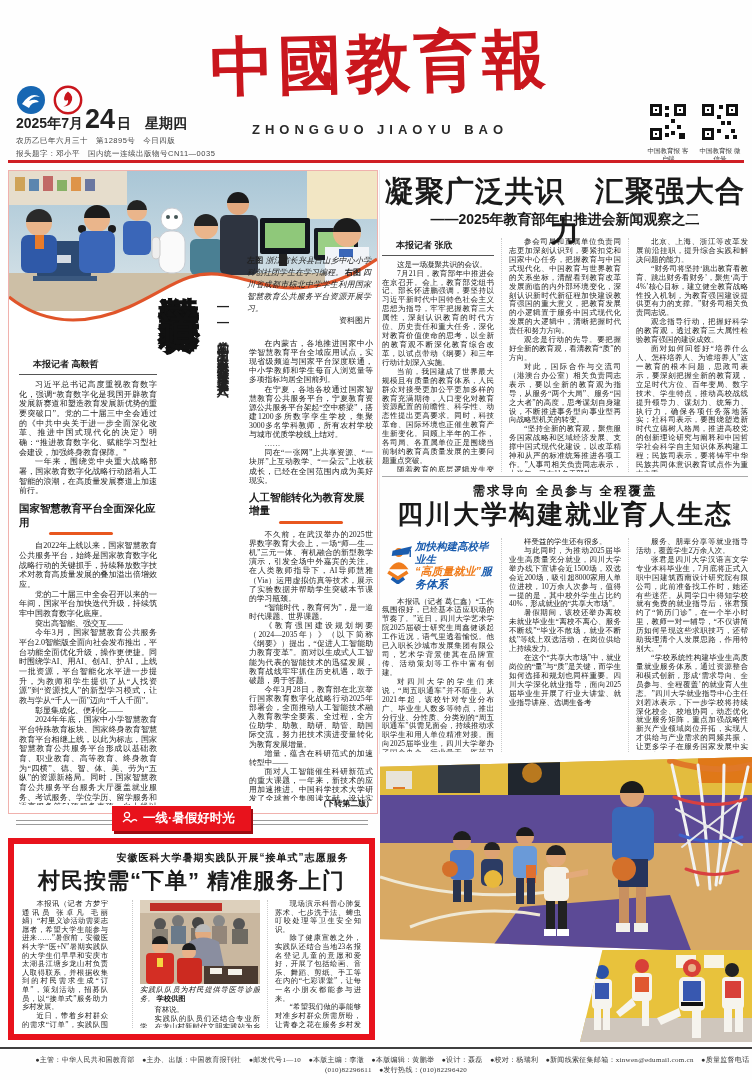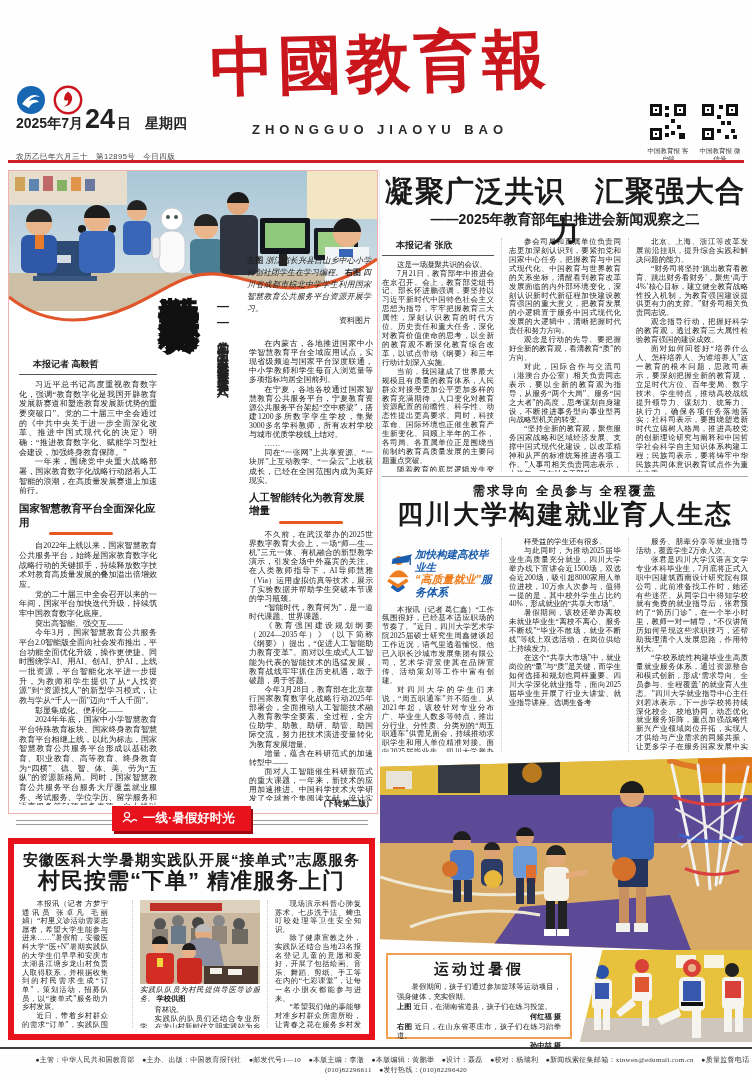--- a/index.html
+++ b/index.html
@@ -8,21 +8,21 @@
   .abs{position:absolute;}
   
   .mast-title{left:210px;top:18px;width:340px;text-align:center;font-family:"DejaVu Serif","Liberation Serif",serif;
     font-weight:bold;font-size:64px;color:#c9161d;letter-spacing:4px;transform:rotate(-1.5deg);line-height:1.4;}
   .pinyin{left:210px;top:122px;width:340px;text-align:center;font-weight:bold;font-size:13px;letter-spacing:5px;color:#2a2a2a;}
   .logos{left:16px;top:84px;display:flex;gap:6px;align-items:center;}
   .dateblock{left:16px;top:106px;width:230px;}
   .dateline{display:flex;align-items:baseline;font-weight:bold;color:#222;}
   .dateline .d1{font-size:14px;} .dateline .d2{font-size:27px;margin:0 2px;line-height:1;} 
   .dateline .d3{font-size:14px;} .dateline .d4{font-size:14px;margin-left:14px;}
-  .tinyline{font-size:7.5px;color:#444;margin-top:19px;letter-spacing:.5px;}
+  .tinyline{font-size:7.5px;color:#444;margin-top:3px;letter-spacing:.5px;}
   .qrbox{top:103px;width:44px;text-align:center;}
   .qr-app{left:646px;} .qr-wechat{left:698px;}
   .qrbox .lbl{font-size:6.5px;color:#333;line-height:1.25;margin-top:2px;}
   .mast-rule{left:8px;top:160px;width:736px;height:3px;background:#cf1e24;}
   
   p.para{margin:0;text-indent:2em;text-align:justify;}
   .txt{font-family:"Liberation Serif","DejaVu Serif",serif;color:#1c1c1c;overflow:hidden;justify-content:space-between;}
   .byline{font-weight:bold;font-size:9px;font-family:"Liberation Sans",sans-serif;
           border-bottom:1px solid #555;padding:2px 0 4px 14px;margin-bottom:5px;}
   .subhead{font-weight:bold;font-size:10.5px;font-family:"Liberation Sans",sans-serif;
@@ -48,32 +48,32 @@
   .meet-headline{left:382px;top:172px;width:366px;text-align:center;font-size:29px;font-weight:900;letter-spacing:1px;}
   .meet-subtitle{left:382px;top:211px;width:366px;text-align:center;font-size:14px;font-weight:bold;}
   .cols{display:flex;}
   .cols>div{flex:1;overflow:hidden;}
   .cols>div+div{border-left:1px dotted #c9c9c9;padding-left:7px;margin-left:7px;}
   .meet-cols{left:382px;top:238px;width:366px;height:234px;font-size:7.5px;line-height:1.19;}
   .hdiv{left:382px;top:476px;width:366px;border-top:1px solid #aaa;}
   .scu-kicker{left:382px;top:483px;width:366px;text-align:center;font-size:12.5px;font-weight:bold;letter-spacing:2px;}
   .scu-headline{left:382px;top:497px;width:366px;text-align:center;font-size:26px;font-weight:900;letter-spacing:2px;}
   .scu-cols{left:382px;top:538px;width:366px;height:214px;font-size:7.5px;line-height:1.19;}
-  .scu-logo{display:flex;align-items:center;gap:3px;margin:10px 0 6px 0;}
+  .scu-logo{display:flex;align-items:center;gap:3px;margin:2px 0 6px 0;}
   .scu-logo-text{font-family:"Liberation Sans",sans-serif;font-style:italic;font-weight:900;line-height:1.2;}
   .scu-l1{color:#1a5cae;font-size:10.5px;}
   .scu-l2a{color:#f07d1d;font-size:11px;}
   .scu-l2b{color:#1a5cae;font-size:11px;}
   
   .banner-rail{left:16px;top:820px;width:352px;height:3px;border-top:1px solid #9a9a9a;border-bottom:1px solid #9a9a9a;}
   .summer-banner{left:112px;top:806px;background:#e8121c;color:#fff;font-weight:bold;font-size:12.5px;
       padding:4px 16px 4px 10px;display:flex;align-items:center;gap:5px;z-index:3;
       box-shadow:2px 3px 0 #9e0a10;}
   .red-box{left:8px;top:838px;width:355px;height:190px;border:6px solid #e8121c;background:#fff;z-index:2;}
-  .vol-kicker{left:0;top:7px;width:100%;text-align:center;font-size:15px;font-weight:bold;letter-spacing:1px;}
+  .vol-kicker{left:0;top:7px;width:100%;text-align:center;font-size:10px;font-weight:bold;letter-spacing:1px;padding-left:41px;}
   .vol-headline{left:0;top:22px;width:100%;text-align:center;font-size:22px;font-weight:900;letter-spacing:1px;}
   .vol-cols{left:8px;top:56px;width:339px;height:128px;font-size:7.3px;line-height:1.18;}
   .vol-cols .midcol{flex:0 0 120px;margin-left:24px;}
   .vol-photo{width:120px;height:84px;display:block;}
   .vol-cap{font-size:7.3px;font-family:"Liberation Serif",serif;font-style:italic;text-align:justify;margin:2px 0 3px 0;}
   .vol-cap b{font-style:normal;}
   
   .bball-photo{left:380px;top:757px;width:372px;height:196px;clip-path:polygon(0 5%,100% 0,100% 100%,0 93%);}
   .sports-box{left:386px;top:953px;width:186px;height:86px;border:2px solid #f0a050;background:#fff;
       padding:4px 9px;box-sizing:border-box;z-index:2;}
@@ -508,34 +508,20 @@
         <path d="M368 10 q-12 58 -28 116" stroke="#f2f2f2" stroke-width="3"></path>
         <path d="M294 40 q38 14 72 2" stroke="#d84040" stroke-width="3"></path>
         <path d="M300 78 q32 12 62 2" stroke="#4060c8" stroke-width="3"></path>
         <path d="M306 112 q26 10 52 2" stroke="#d84040" stroke-width="3"></path>
         <path d="M296 52 l66 36" stroke="#e8e8e8" stroke-width="2"></path>
         <path d="M358 46 l-56 44" stroke="#e8e8e8" stroke-width="2"></path>
       </g>
     </svg>
   </div>
 
-  <div class="abs sports-box">
-    <div class="sports-title">运动过暑假</div>
-    <div class="txtline indent">暑假期间，孩子们通过参加篮球等运动项目，强身健体，充实假期。</div>
-    <div class="txtline">
-      <b>上图</b>
-      <span>近日，在湖南省道县，孩子们在练习投篮。</span>
-    </div>
-    <div class="credit">何红福 摄</div>
-    <div class="txtline">
-      <b>右图</b>
-      <span>近日，在山东省枣庄市，孩子们在练习跆拳道。</span>
-    </div>
-    <div class="credit">孙中喆 摄</div>
-  </div>
 
   <div class="abs tkd-photo">
     <svg width="172" height="92" viewBox="0 0 172 92">
       <rect width="172" height="92" fill="#e8c23c"></rect>
       <rect x="96" y="5" width="20" height="13" fill="#f8f4e4"></rect>
         <rect x="124" y="5" width="20" height="13" fill="#f8f4e4"></rect>
       <rect y="68" width="172" height="24" fill="#cfc6bc"></rect>
       <g>
         <circle cx="22" cy="22" r="7" fill="#2a52a8"></circle>
           <rect x="12" y="29" width="20" height="30" rx="4" fill="#f6f4ee"></rect>

